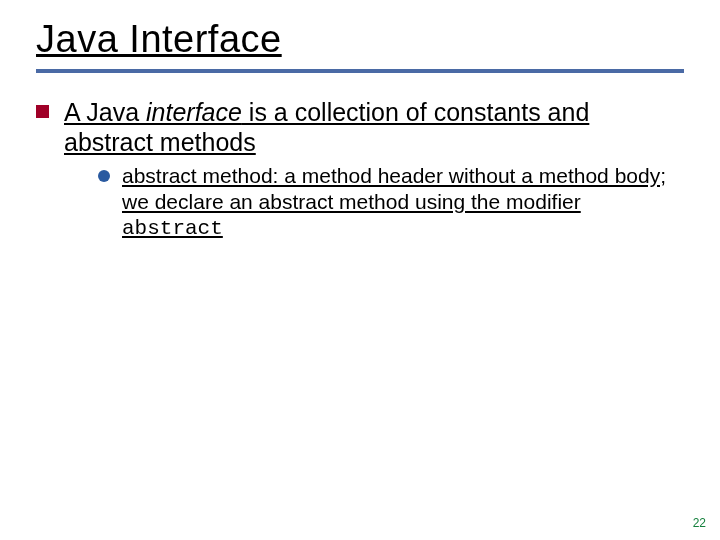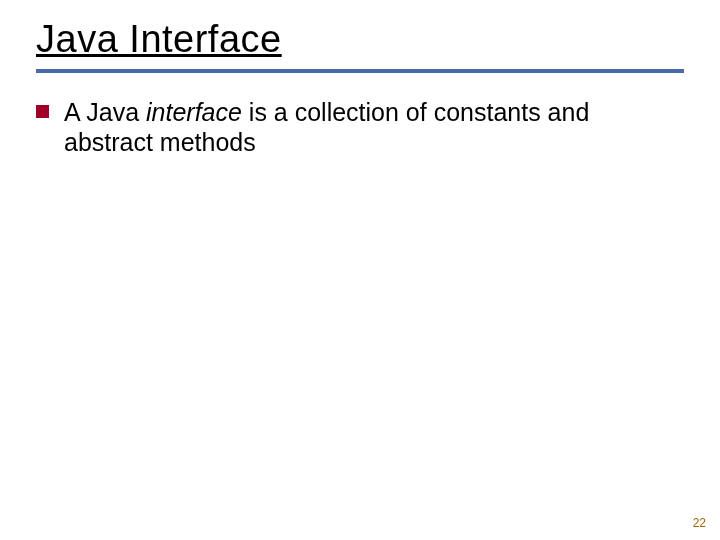--- a/index.html
+++ b/index.html
@@ -37,20 +37,21 @@
     list-style: none;
     margin: 0;
     padding: 0;
   }
   .lvl1 {
     font-size: 25px;
     line-height: 1.2;
     margin: 8px 0 8px 0;
     position: relative;
     padding-left: 28px;
+    text-decoration: underline;
   }
   .lvl1::before {
     content: "";
     position: absolute;
     left: 0;
     top: 8px;
     width: 13px;
     height: 13px;
     background: #a00028;
   }
@@ -78,37 +79,40 @@
     background: #2a5aa0;
   }
   .em { font-style: italic; }
   .code { font-family: "Courier New", monospace; }
   .pagenum {
     position: absolute;
     right: 14px;
     bottom: 10px;
     font-family: Arial, sans-serif;
     font-size: 12px;
-    color: #a16207;
+    color: #15803d;
   }
 </style>
 </head>
 <body>
 
 <div class="slide">
 
   <h1 class="title">Java Interface</h1>
   <hr class="rule">
 
   <ul class="bullets">
 
     <li class="lvl1">
       <span>A Java </span><span class="em">interface</span><span> is a collection of constants and abstract methods</span>
 
       <ul class="sub">
+        <li class="lvl2">
+          <span>abstract method: a method header without a method body; we declare an abstract method using the modifier </span><span class="code">abstract</span>
+        </li>
       </ul>
     </li>
 
 
   </ul>
 
   <div class="pagenum">22</div>
 </div>
 
 </body></html>

